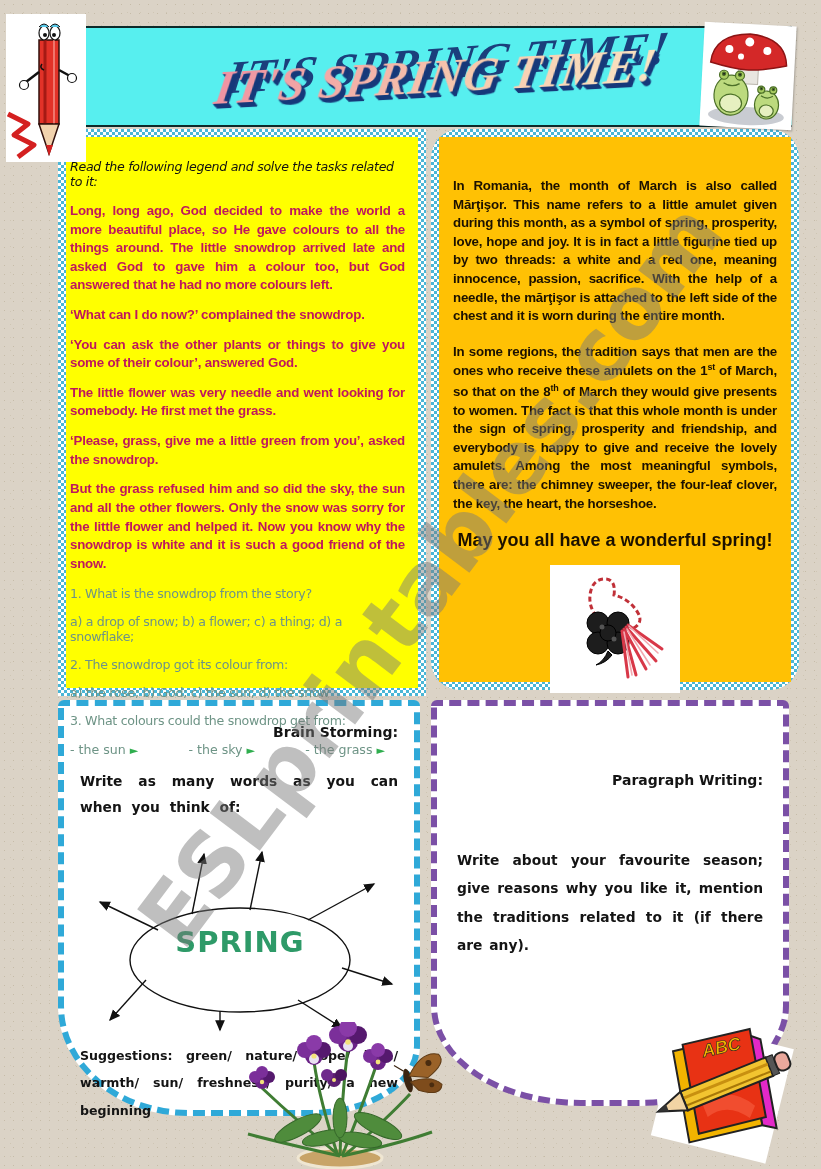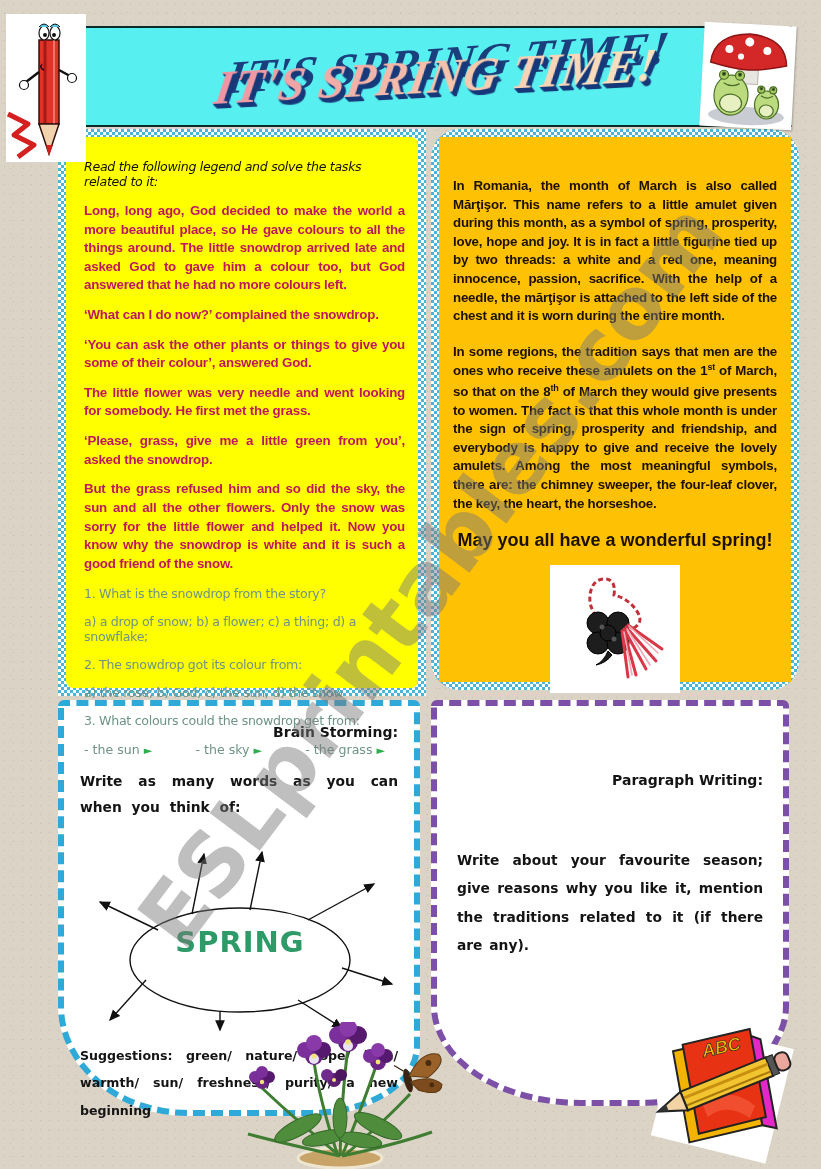--- a/index.html
+++ b/index.html
@@ -36,21 +36,21 @@
   .card{position:absolute; background:#fff; z-index:30;}
   .pencil-card{left:6px; top:14px; width:80px; height:148px;}
   .frog-card{left:702px; top:24px; width:92px; height:104px; transform:rotate(3deg); box-shadow:1px 1px 2px rgba(0,0,0,.25);}
   
   .box{
     position:absolute; z-index:5;
     background:repeating-conic-gradient(#4ab6d6 0% 25%, #ffffff 0% 50%) 0 0 / 6px 6px;
     padding:8px;
   }
   .yellow-box{left:58px; top:129px; width:352px; height:551px;}
-  .yellow-box .inner{background:#ffff00; width:100%; height:100%; box-sizing:border-box; padding:22px 13px 0 18px;border-radius:7px;}
+  .yellow-box .inner{background:#ffff00; width:100%; height:100%; box-sizing:border-box; padding:22px 13px 0 4px;}
   .orange-box{left:431px; top:129px; width:352px; height:545px;border-radius:29px;}
   .orange-box .inner{background:#ffc104; width:100%; height:100%; box-sizing:border-box; padding:40px 14px 0 14px;}
   .body-p{
     margin:0 0 11px 0; font-size:13.3px; line-height:1.4; font-weight:bold; color:#be185d;
     text-align:justify; letter-spacing:-0.2px;
   }
   .orange-box .body-p{color:#1c1100; margin-bottom:17px;}
   .legend-header{
     margin:0 0 13px 0; font-family:"DejaVu Sans", sans-serif; font-style:italic;
     font-size:12.6px; color:#111; letter-spacing:-0.3px;

